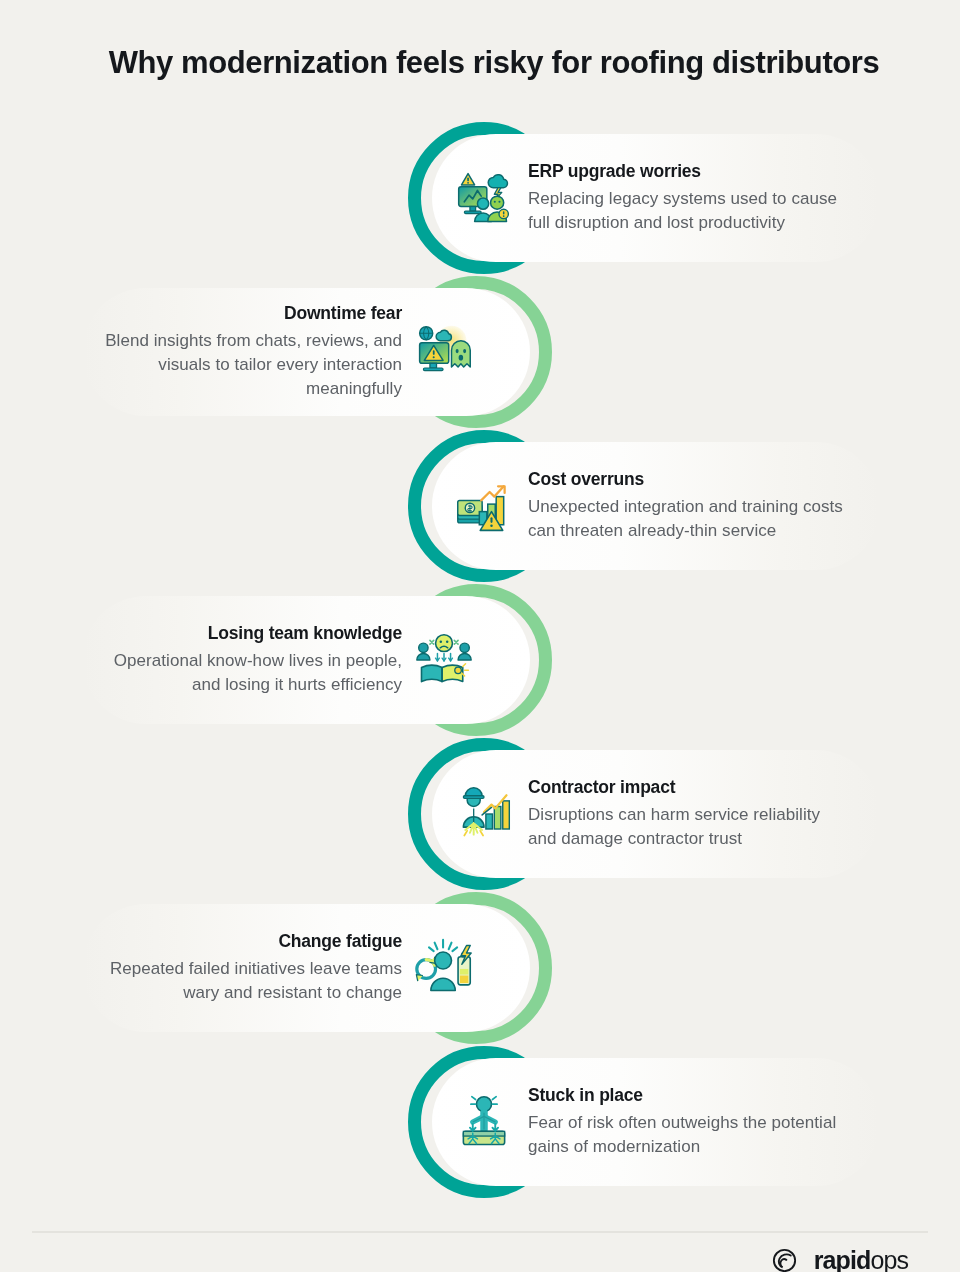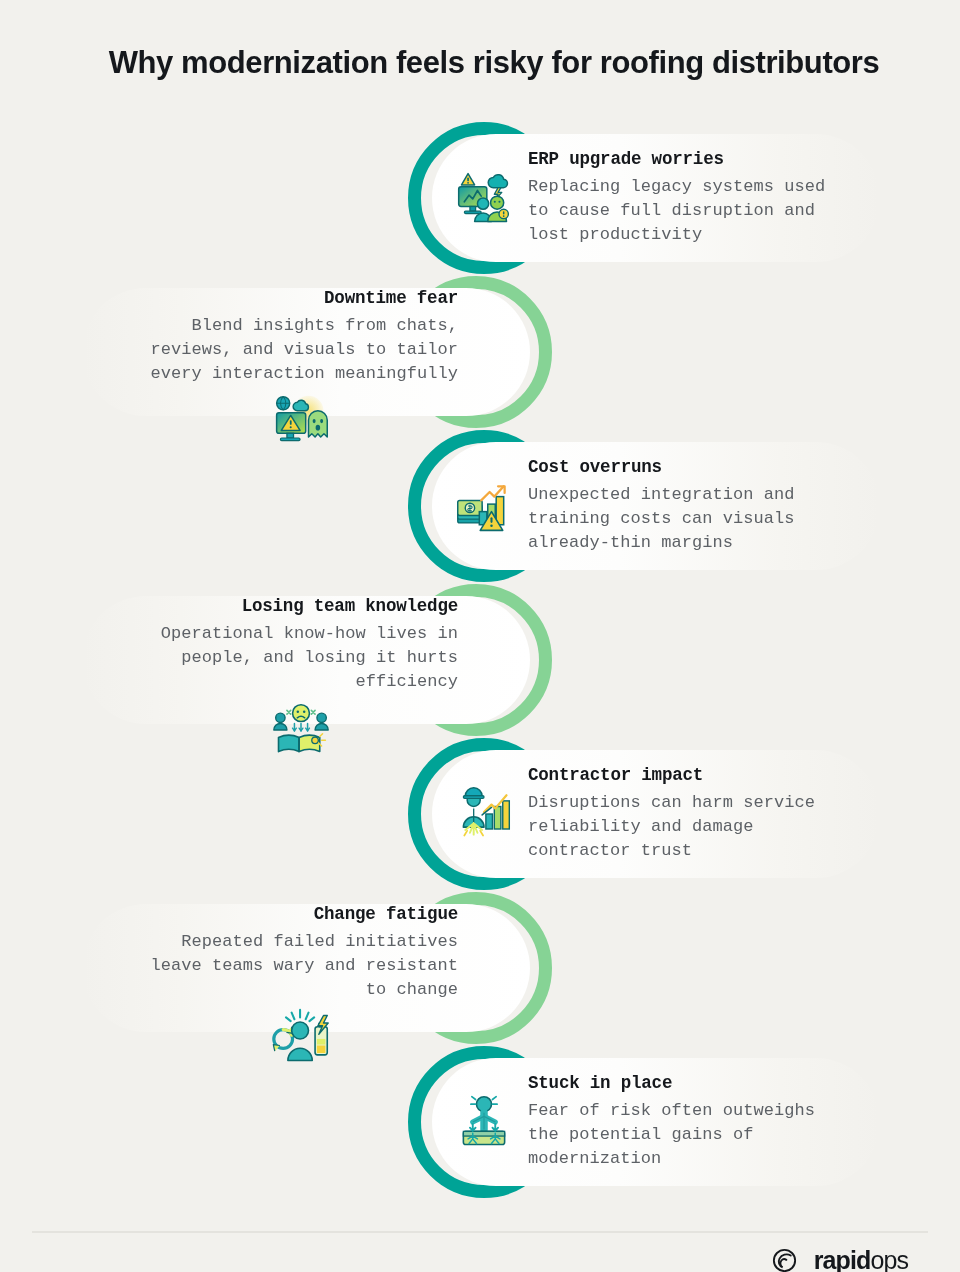--- a/index.html
+++ b/index.html
@@ -34,21 +34,20 @@
     position: absolute;
     left: 0;
     top: 122px;
     width: 960px;
   }
 
   .row {
     position: relative;
     height: 152px;
     margin-bottom: 2px;
-    font-family: Liberation Mono, monospace;
   }
 
   
   .ring {
     position: absolute;
     top: 0;
     width: 152px;
     height: 152px;
     border-radius: 50%;
     border-style: solid;
@@ -73,21 +72,21 @@
     width: 448px;
     background: linear-gradient(to right, #ffffff 0%, #fdfdfc 42%, #f6f5f1 78%, rgba(242,241,237,0) 100%);
     padding-left: 16px;
     flex-direction: row;
   }
   .row.left .card {
     left: 82px;
     width: 448px;
     background: linear-gradient(to left, #ffffff 0%, #fdfdfc 42%, #f6f5f1 78%, rgba(242,241,237,0) 100%);
     padding-right: 16px;
-    flex-direction: column;
+    flex-direction: row;
     justify-content: flex-start;
   }
 
   .icon-wrap {
     width: 72px;
     height: 72px;
     flex: 0 0 72px;
     display: flex;
     align-items: center;
     justify-content: center;
@@ -248,21 +247,21 @@
           <rect x="45" y="22" width="8" height="30" fill="#f4d43c" stroke="#0c6b6e" stroke-width="1.6"></rect>
           <path d="M29 26 l9 -9 l5 5 l10 -11" fill="none" stroke="#f4a83c" stroke-width="2.4" stroke-linecap="round" stroke-linejoin="round"></path>
           <path d="M47 11 h7 v7" fill="none" stroke="#f4a83c" stroke-width="2.4" stroke-linecap="round" stroke-linejoin="round"></path>
           <path d="M40 38 l12 20 h-24 z" fill="#f4d43c" stroke="#0c6b6e" stroke-width="1.7" stroke-linejoin="round"></path>
           <rect x="38.9" y="44" width="2.2" height="6" rx="1.1" fill="#0c6b6e"></rect>
           <circle cx="40" cy="53" r="1.3" fill="#0c6b6e"></circle>
         </svg>
       </div>
       <div class="text-block">
         <div class="card-title">Cost overruns</div>
-        <div class="card-desc">Unexpected integration and training costs can visuals already-thin margins</div>
+        <div class="card-desc">Unexpected integration and training costs can threaten already-thin service</div>
       </div>
     </div>
   </div>
 
   <div class="row left">
     <div class="ring"></div>
     <div class="card">
       <div class="icon-wrap">
         <svg viewBox="0 0 64 64" width="60" height="60">
           <circle cx="32" cy="14" r="9" fill="#dff06a" stroke="#0c6b6e" stroke-width="1.7"></circle>

